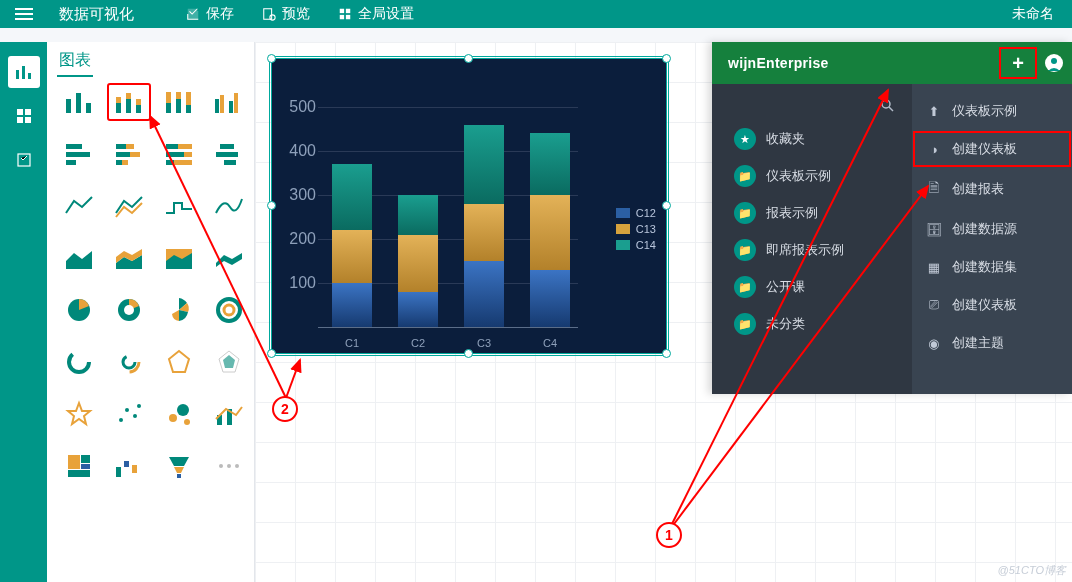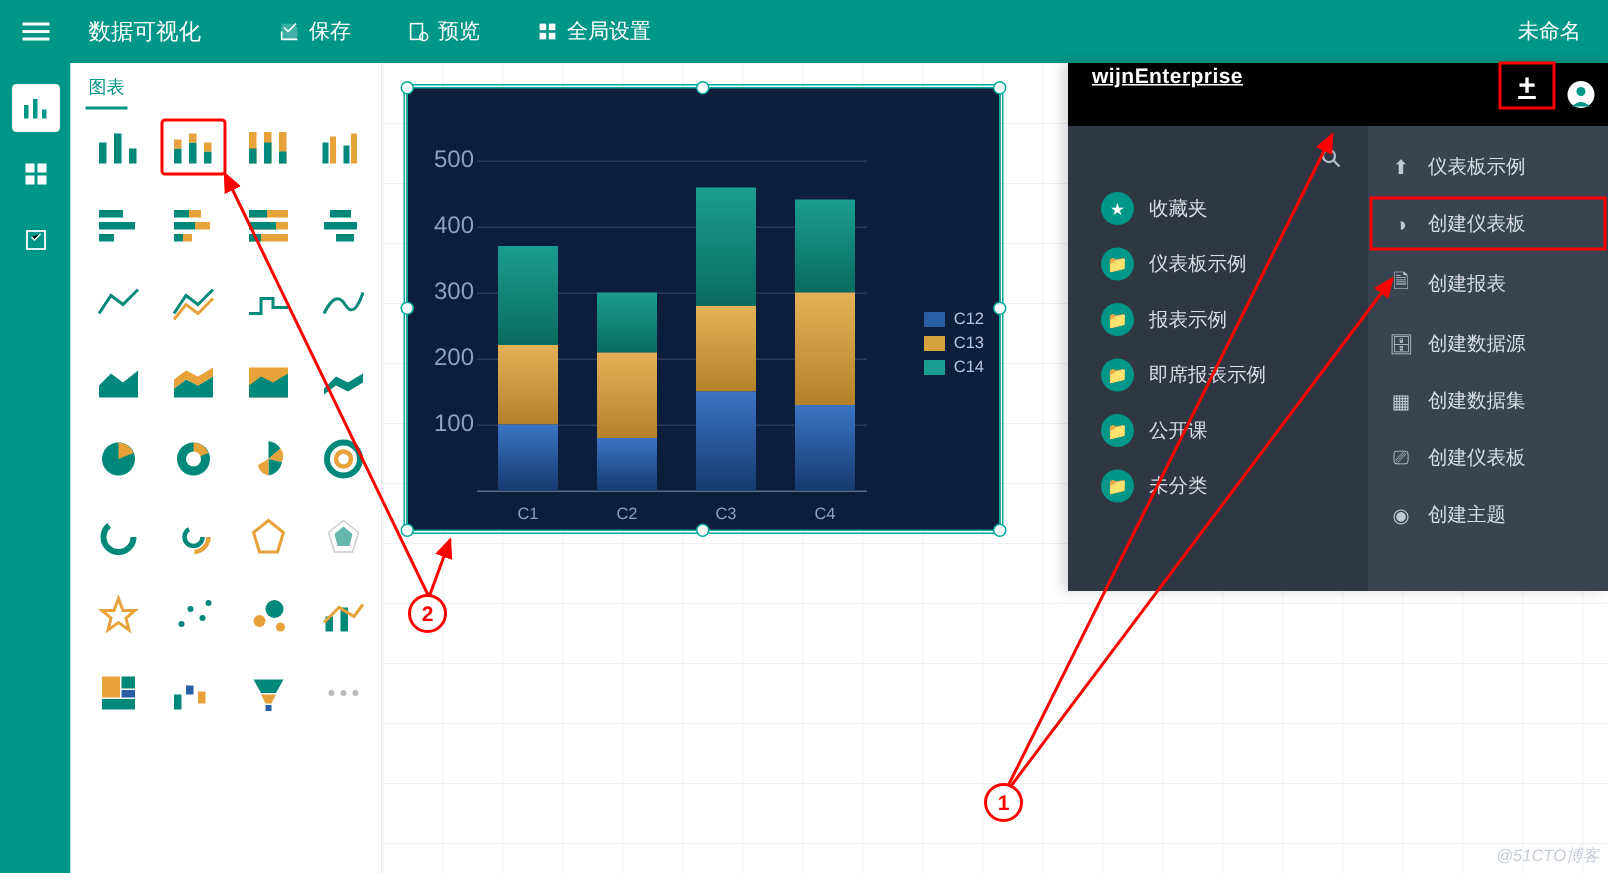--- a/index.html
+++ b/index.html
@@ -1,35 +1,35 @@
 <!DOCTYPE html>
 <html><head>
 <meta charset="utf-8">
 <style>
   * { box-sizing: border-box; margin: 0; padding: 0; font-family: "Microsoft YaHei", Arial, sans-serif; }
   body { width: 1072px; height: 582px; overflow: hidden; background: #f5f7fa; position: relative; }
 
   
-  .topbar { height: 42px; background: #009688; color: #fff; display: flex; align-items: center; font-size: 14px; }
+  .topbar { height: 28px; background: #009688; color: #fff; display: flex; align-items: center; font-size: 14px; }
   .topbar .brand { width: 47px; display:flex; align-items:center; justify-content:center;}
   .burger { width:18px; display:inline-block;}
   .burger span{display:block;height:2px;background:#fff;margin:3px 0;}
   .topbar .title { padding: 0 12px; font-size: 15px; }
-  .topbar .actions { display: flex; gap: 38px; margin-left: 40px; }
+  .topbar .actions { display: flex; gap: 28px; margin-left: 40px; }
   .topbar .actions .act { display: flex; align-items: center; gap: 6px; cursor: pointer; }
   .topbar .right { margin-left: auto; padding-right: 18px; }
 
   
   .leftrail { position: absolute; top: 42px; left: 0; bottom: 0; width: 47px; background: #009688; display: flex; flex-direction: column; align-items: center; padding-top: 14px; gap: 12px; }
   .leftrail .rbtn { width: 32px; height: 32px; border-radius: 3px; display:flex;align-items:center;justify-content:center; color:#fff;}
   .leftrail .rbtn.sel{background:#fff;color:#009688;}
 
   
   .sidepanel { position:absolute; top:42px; left:47px; bottom:0; width:208px; background:#fff; border-right:1px solid #e3e6eb; padding:6px 2px 6px 10px; overflow:hidden;}
-  .sidepanel .tab { color:#009688; font-size:12px; border-bottom:2px solid #009688; display:inline-block; padding:2px 2px 4px; margin-bottom:6px;}
+  .sidepanel .tab { color:#009688; font-size:16px; border-bottom:2px solid #009688; display:inline-block; padding:2px 2px 4px; margin-bottom:6px;}
   .gallery { display:grid; grid-template-columns: repeat(4, 44px); gap:14px 6px;}
   .gitem { width:44px;height:38px;display:flex;align-items:center;justify-content:center;border-radius:3px;}
   .gitem svg{display:block;}
   .red-box{outline:2px solid #ff0000; outline-offset:-2px;}
 
   
   .canvas { position:absolute; top:42px; left:255px; right:0; bottom:0; background:#fff; 
     background-image: linear-gradient(#eef0f3 1px, transparent 1px), linear-gradient(90deg, #eef0f3 1px, transparent 1px);
     background-size: 40px 40px;
   }
@@ -52,21 +52,21 @@
   .ylabel{position:absolute;left:10px;width:34px;text-align:right;color:#8ea0ba;font-size:16px;transform:translateY(-50%);}
   .xlabel{position:absolute;bottom:4px;width:60px;text-align:center;color:#8ea0ba;font-size:11px;}
   .bar{position:absolute;width:40px;}
   .seg{width:100%;}
   .legend{position:absolute;right:10px;top:100px;font-size:11px;color:#b8c5db;margin-top:44px;}
   .legend .li{display:flex;align-items:center;gap:6px;margin:4px 0;}
   .legend .sw{width:14px;height:10px;}
 
   
   .overlay{position:absolute;top:42px;left:712px;width:360px;bottom:188px;background:#2f3742;color:#d9dee6;font-size:13px;box-shadow:-4px 0 8px rgba(0,0,0,0.15);}
-  .overlay .obar{height:42px;background:#000000;display:flex;color:#fff;text-decoration:underline;}
+  .overlay .obar{height:42px;background:#15803d;display:flex;align-items:center;color:#fff;}
   .obar .logo{padding-left:16px;font-weight:bold;font-size:14px;letter-spacing:0.3px;}
   .obar .plus{margin-left:auto;width:36px;height:30px;display:flex;align-items:center;justify-content:center;font-size:20px;font-weight:bold;outline:2px solid #ff0000;outline-offset:-1px;}
   .obar .user{width:36px;display:flex;align-items:center;justify-content:center;}
   .obar .tab{background:#fff;color:#2f3742;height:42px;display:flex;align-items:center;padding:0 10px 0 8px;gap:6px;font-size:13px;}
   .ocols{display:flex;height:calc(100% - 42px);}
   .ocol-l{flex:1;padding:14px 8px 0 14px;}
   .ocol-r{width:160px;background:#394451;padding:8px 0;}
   .osearch{display:flex;justify-content:flex-end;padding:0 10px 8px;color:#b3bcc9;}
   .olink{display:flex;align-items:center;gap:10px;padding:7px 8px;border-radius:3px;margin:1px 0;}
   .olink .oi{width:22px;height:22px;border-radius:50%;background:#009688;display:flex;align-items:center;justify-content:center;color:#fff;font-size:11px;}

